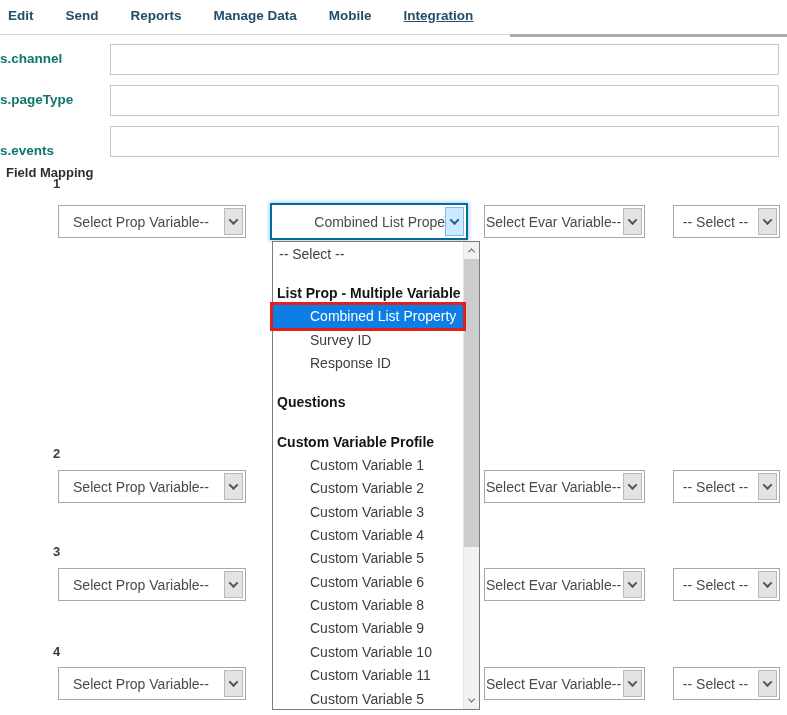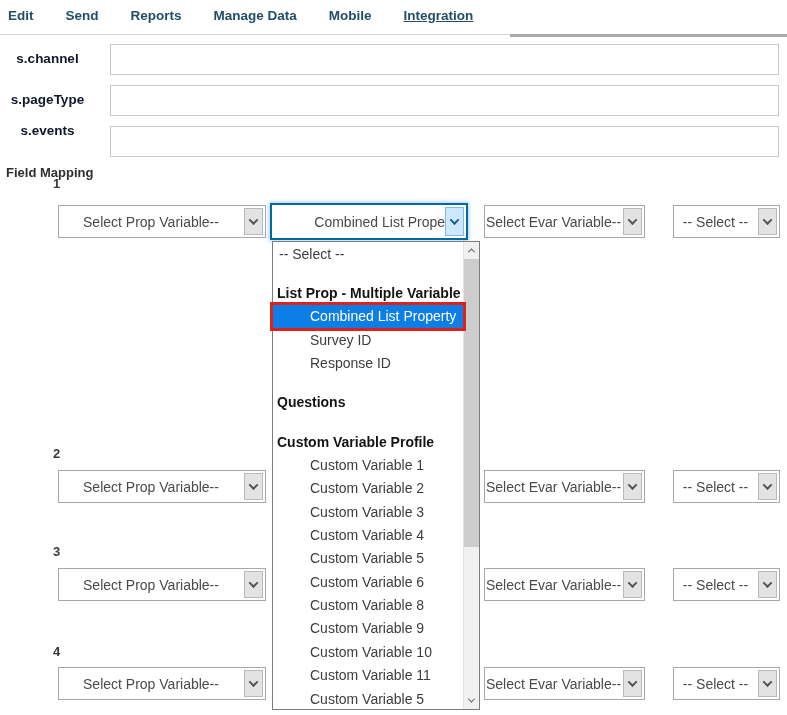--- a/index.html
+++ b/index.html
@@ -10,38 +10,38 @@
   
   .nav { position:absolute; top:8px; left:8px; display:flex; gap:32px; }
   .nav-item { font-size:13.5px; font-weight:700; color:#224e68; cursor:pointer; white-space:nowrap; }
   .nav-item.active { text-decoration:underline; }
 
   
   .divider { position:absolute; top:34px; left:0; width:787px; height:1px; background:#d6d6d6; }
   .divider-dark { position:absolute; top:34px; left:510px; width:277px; height:3px; background:#ababab; }
 
   
-  .ffield-label { position:absolute; left:0; width:95px; text-align:center; font-size:13.5px; font-weight:700; color:#0f172a; }
+  .ffield-label { position:absolute; left:0; width:95px; text-align:left; font-size:13.5px; font-weight:700; color:#0f766e; }
   .ffield-input { position:absolute; left:110px; width:669px; height:31px; border:1px solid #c7c7c7; background:#fff; font-size:14px; color:#333; padding:0 6px; outline:none; }
   .fl-0 { top:51px; } .fi-0 { top:44px; }
   .fl-1 { top:92px; } .fi-1 { top:85px; }
-  .fl-2 { top:123px; } .fi-2 { top:126px; }
+  .fl-2 { top:143px; } .fi-2 { top:126px; }
 
   .fm-title { position:absolute; left:6px; top:165px; font-size:13px; font-weight:700; color:#2e2e2e; }
 
   
   .r1 { --numtop:176px; --seltop:205px; }
   .r2 { --numtop:446px; --seltop:470px; }
   .r3 { --numtop:544px; --seltop:568px; }
   .r4 { --numtop:644px; --seltop:667px; }
   .row-num { position:absolute; left:53px; top:var(--numtop); font-size:13px; font-weight:700; color:#3a3a3a; }
   .selbox { position:absolute; top:var(--seltop); height:33px; background:#fff; border:1px solid #a7a7a7;
             display:flex; align-items:center; justify-content:center; padding-right:22px;
             font-size:14px; color:#4a4a4a; cursor:pointer; white-space:nowrap; overflow:hidden; }
-  .s-prop  { left:58px;  width:208px; }
+  .s-prop  { left:58px;  width:188px; }
   .s-lp    { left:270px; width:198px; }
   .s-evar  { left:484px; width:161px; }
   .s-sel   { left:673px; width:107px; }
   .selbox .arrowzone { position:absolute; top:2px; right:2px; bottom:2px; width:19px; background:#e3e3e3;
             border:1px solid #b9b9b9; display:flex; align-items:center; justify-content:center; }
   .chev { width:7px; height:7px; border-right:2px solid #555; border-bottom:2px solid #555;
           transform:rotate(45deg) translate(-1px,-1px); }
   .selbox.focused { border:2px solid #0369a1; box-shadow:0 0 4px 1px #a9cff2;
             top:calc(var(--seltop) - 2px); height:37px; z-index:4;padding-left:48px; }
   .selbox.focused .arrowzone { background:#cde8ff; border-color:#7fb8ea; }

